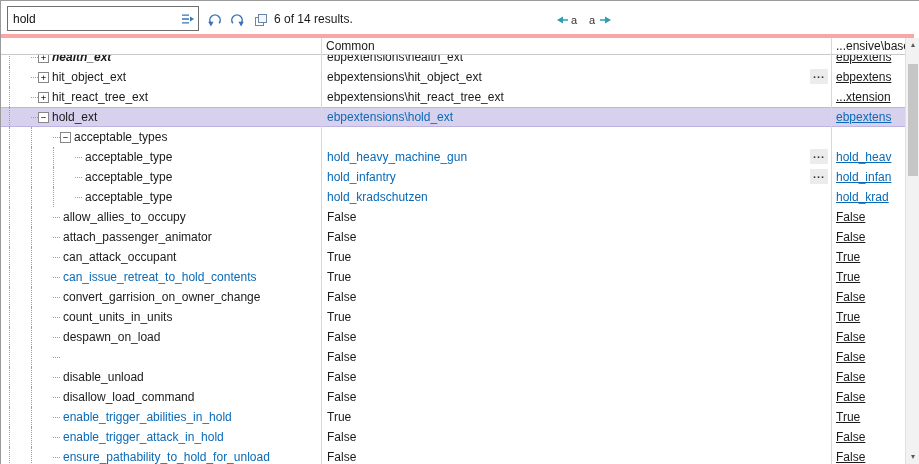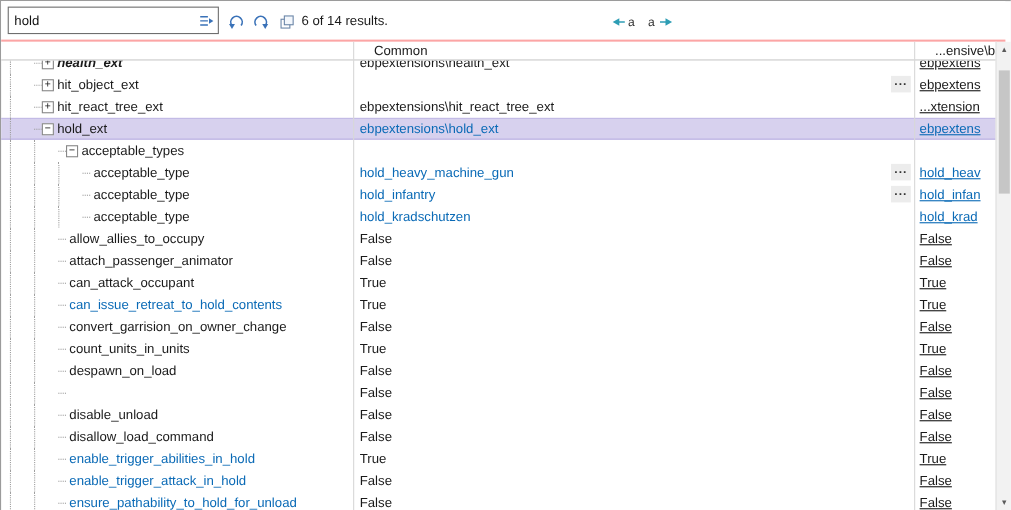--- a/index.html
+++ b/index.html
@@ -4,40 +4,40 @@
 <style>
   html,body { margin:0; padding:0; background:#e8e8e8; }
   * { box-sizing:border-box; }
   body { font-family:"Liberation Sans", sans-serif; font-size:12px; color:#1a1a1a; }
 
   .app { position:relative; width:919px; height:464px; background:#fff;
          border-top:1px solid #9b9b9b; border-left:1px solid #9b9b9b; overflow:hidden; }
 
   
   .toolbar { position:absolute; top:0; left:0; right:5px; height:37px; background:#fff;
-             border-bottom:2px solid #fca5a5; }
+             border-bottom:4px solid #fca5a5; }
   .search-box { position:absolute; left:6px; top:5px; width:192px; height:25px;
                 border:1px solid #6e6e6e; background:#fff; display:flex; align-items:center; }
   .search-box input { flex:1; min-width:0; border:none; outline:none; padding:0 5px;
                       font:12px "Liberation Sans", sans-serif; color:#111; background:transparent; }
   .goto-btn { width:22px; height:100%; display:flex; align-items:center; justify-content:center;
               background:none; border:none; padding:0; cursor:pointer; }
   .tb-btn { position:absolute; top:8px; width:21px; height:21px; display:flex; align-items:center;
             justify-content:center; background:none; border:none; padding:0; cursor:pointer; }
   .btn-find-prev { left:203px; }
   .btn-find-next { left:225px; }
   .btn-copy      { left:249px; }
   .btn-prev-match { left:554px; width:27px; }
   .btn-next-match { left:584px; width:27px; }
   .results-label { position:absolute; left:273px; top:11px; color:#1a1a1a; white-space:nowrap; }
 
   
   .grid-header { position:absolute; top:37px; left:0; width:905px; height:17px; background:#fff;
                  border-bottom:1px solid #c9c9c9; display:flex; z-index:5; }
-  .h-cell { display:flex; align-items:center; padding-left:19px; color:#1a1a1a;
+  .h-cell { display:flex; align-items:center; padding-left:5px; color:#1a1a1a;
             white-space:nowrap; overflow:hidden; }
   .h-tree { width:320px; }
   .h-common { width:510px; }
   .h-base { width:75px; }
 
   .rows { position:absolute; top:46px; left:0; width:905px; z-index:1; }
   .row { display:flex; height:20px; overflow:hidden; align-items:stretch; background:transparent; }
   .row.selected { background:var(--selection,#d7d1ee);
                   box-shadow: inset 0 1px 0 #bdb4e4, inset 0 -1px 0 #bdb4e4; }
 
@@ -150,20 +150,21 @@
     <div class="base-cell">ebpextens</div>
   </div>
       <div class="row">
     <div class="tree-cell">
           <span class="guide"></span>
           <span class="twig"></span>
           <span class="expander">+</span>
           <span class="label">hit_object_ext</span>
         </div>
     <div class="common-cell">
+      <span class="val">ebpextensions\hit_object_ext</span>
     <span class="ellipsis">...</span>
         </div>
     <div class="base-cell">ebpextens</div>
   </div>
       <div class="row">
     <div class="tree-cell">
           <span class="guide"></span>
           <span class="twig"></span>
           <span class="expander">+</span>
           <span class="label">hit_react_tree_ext</span>

